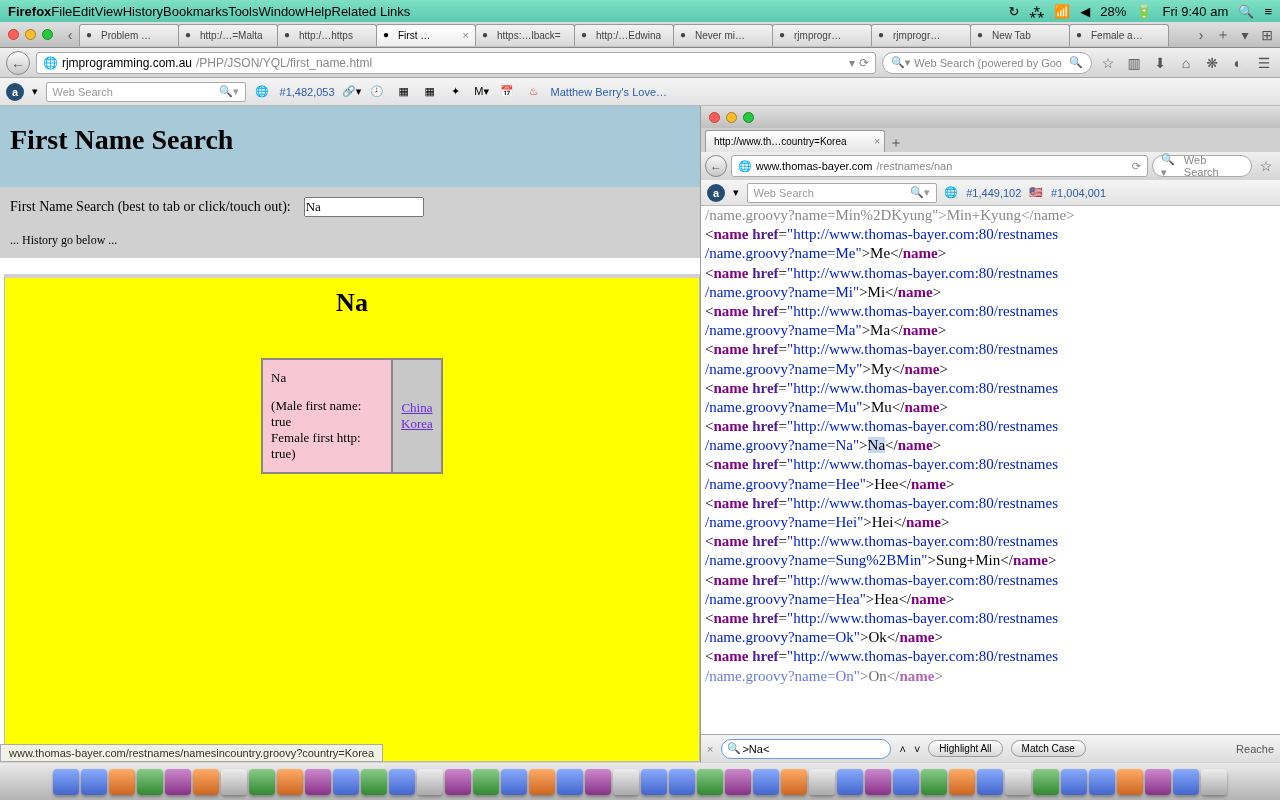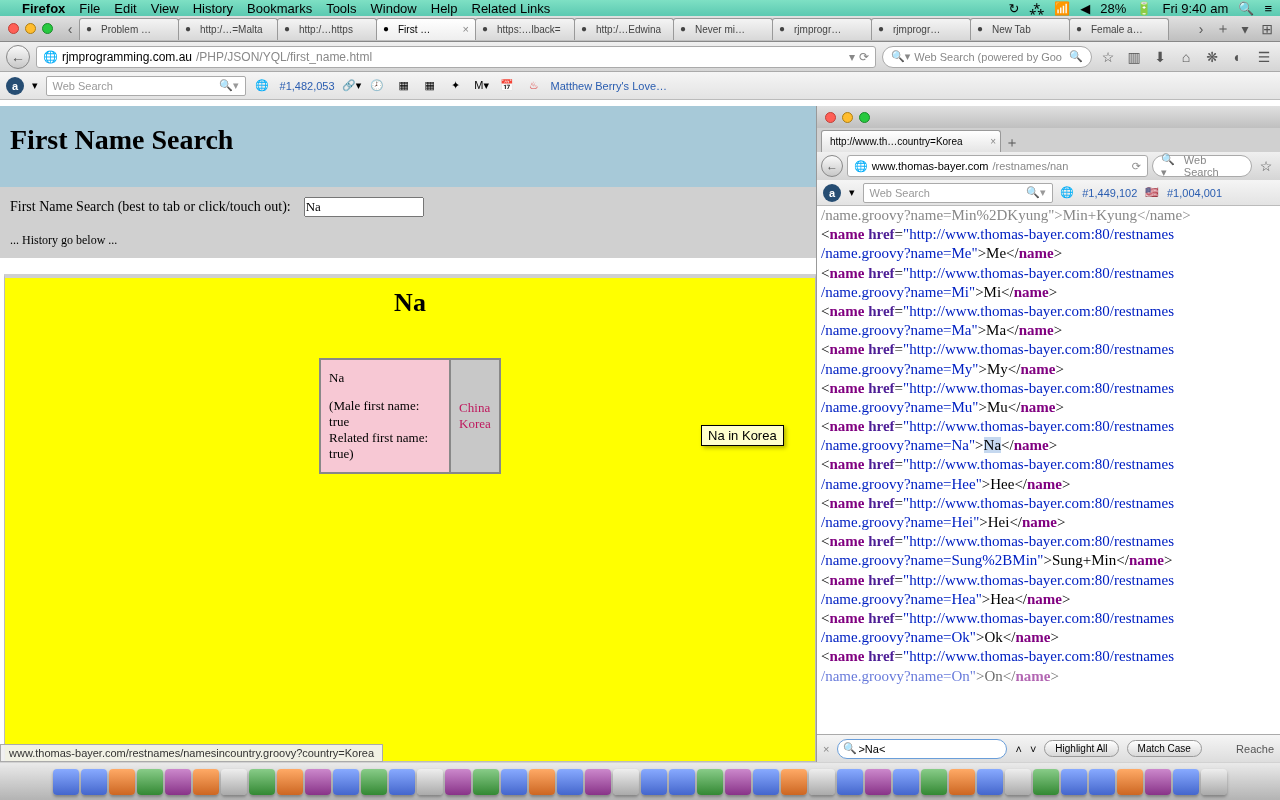--- a/index.html
+++ b/index.html
@@ -1,19 +1,19 @@
 <!DOCTYPE html>
 <html><head>
 <meta charset="utf-8">
 <style>
 * { margin: 0; padding: 0; box-sizing: border-box; }
 body { font-family: "Lucida Grande", sans-serif; font-size: 11px; width: 1280px; height: 800px; overflow: hidden; background: #fff; position: relative; }
 
 
-.mac-menubar { height: 16px; background: linear-gradient(#7ee0c4, #5bc9b1); display: flex; align-items: center; padding: 0 8px; gap: 14px; font-size: 13px; color: #000; }
+.mac-menubar { height: 22px; background: linear-gradient(#7ee0c4, #5bc9b1); display: flex; align-items: center; padding: 0 8px; font-size: 13px; color: #000; }
 .mac-menubar .apple { font-size: 15px; }
 .mac-menubar .right { margin-left: auto; display: flex; align-items: center; gap: 10px; }
 
 
 .tab-strip { height: 26px; background: linear-gradient(#e0e0e0, #bfbfbf); display: flex; align-items: center; padding: 0 4px; gap: 0; border-bottom: 1px solid #888; }
 .traffic-lights { display: flex; gap: 6px; margin: 0 8px 0 4px; }
 .traffic-lights span { width: 11px; height: 11px; border-radius: 50%; display: inline-block; }
 .tl-red { background: #ff5f56; border: 1px solid #c14138; }
 .tl-yel { background: #ffbd2e; border: 1px solid #ad7e14; }
 .tl-grn { background: #27c93f; border: 1px solid #1a8b2b; }
@@ -36,36 +36,36 @@
 
 .alexa-bar { height: 28px; background: linear-gradient(#f5f5f5,#e3e3e3); border-bottom: 1px solid #bbb; display: flex; align-items: center; padding: 0 6px; gap: 8px; font-size: 11px; }
 .alexa-bar .a-icon { width: 18px; height: 18px; background: #264d73; color: #fff; border-radius: 50%; display: inline-flex; align-items: center; justify-content: center; font-weight: bold; }
 .alexa-bar .ws { flex: 0 0 200px; height: 20px; background: #fff; border: 1px solid #aaa; border-radius: 2px; padding: 0 6px; color: #999; display: flex; align-items: center; }
 .alexa-bar .rank { color: #2a5db0; }
 .alexa-bar .sm-icon { width: 18px; height: 18px; display: inline-flex; align-items: center; justify-content: center; }
 
 
 .content-row { position: absolute; top: 106px; left: 0; right: 0; bottom: 38px; display: flex; }
 .left-pane { flex: 1; position: relative; }
-.right-pane { width: 464px; position: relative; border-left: 1px solid #999; background: #e8e8e8; display: flex; flex-direction: column; }
+.right-pane { width: 580px; position: relative; border-left: 1px solid #999; background: #e8e8e8; display: flex; flex-direction: column; }
 
 
 .page-header { background: #a7c9d8; padding: 18px 10px 31px; }
 .page-header h1 { font-family: "Times New Roman", serif; font-size: 28px; font-weight: bold; }
 .form-area { background: #d0d0d0; padding: 10px; font-size: 12px; font-family: "Times New Roman", serif; }
 .form-area label { font-size: 14px; }
 .form-area input { font-family: "Times New Roman", serif; font-size: 13px; width: 120px; margin-left: 10px; }
 .form-area .results-lbl { margin-top: 16px; }
 .yellow-area { background: #ffff00; position: absolute; top: 168px; left: 4px; right: 0; bottom: 0; border: 1px solid #bbb; border-top: 4px solid #d0d0d0; }
 .yellow-area h2 { font-family: "Times New Roman", serif; font-size: 26px; font-weight: bold; text-align: center; margin-top: 10px; }
 .result-table { margin: 40px auto 0; border-collapse: collapse; font-family: "Times New Roman", serif; font-size: 13px; }
 .result-table td { border: 2px solid #888; padding: 10px 8px; vertical-align: middle; }
 .cell-pink { background: #f7c8d4; width: 130px; }
 .cell-grey { background: #c8c8c8; }
-.cell-grey a { color: #be185d; display: block; }
+.cell-grey a { color: #6d28d9; text-decoration: underline; display: block; text-align: center; }
 .tooltip { position: absolute; background: #ffffcc; border: 1px solid #000; padding: 2px 6px; font-size: 13px; font-family: "Lucida Grande", sans-serif; box-shadow: 2px 2px 4px rgba(0,0,0,0.3); }
 
 
 .right-pane .pop-title { height: 22px; background: linear-gradient(#e0e0e0,#bfbfbf); display: flex; align-items: center; padding-left: 4px; }
 .right-pane .pop-tabs { display: flex; background: #d0d0d0; height: 24px; align-items: flex-end; padding-left: 4px; gap: 2px; }
 .right-pane .pop-tab { background: linear-gradient(#fff,#e5e5e5); border: 1px solid #999; border-bottom: none; border-radius: 3px 3px 0 0; height: 22px; padding: 0 20px 0 8px; font-size: 10px; display: flex; align-items: center; position: relative; min-width: 180px; }
 .right-pane .pop-tab .close { position: absolute; right: 4px; color: #888; }
 .right-pane .pop-url { height: 28px; background: linear-gradient(#f0f0f0,#d5d5d5); display: flex; align-items: center; padding: 0 4px; gap: 4px; }
 .right-pane .pop-url .url-box { font-size: 11px; }
 .right-pane .alexa-bar { height: 26px; }
@@ -238,21 +238,21 @@
     </div>
     <div class="yellow-area">
       <h2>Na</h2>
       <table class="result-table">
         <tbody>
             <tr>
           <td class="cell-pink">
             <div>Na</div>
             <div style="height:12px"></div>
             <div>(Male first name: true</div>
-            <div>Related first name: true)</div>
+            <div>Female first http: true)</div>
           </td>
           <td class="cell-grey">
             <a>China</a>
             <a>Korea</a>
           </td>
         </tr>
       </tbody>
         </table>
       <div class="tooltip" style="top:147px; left:696px">Na in Korea</div>
     </div>

